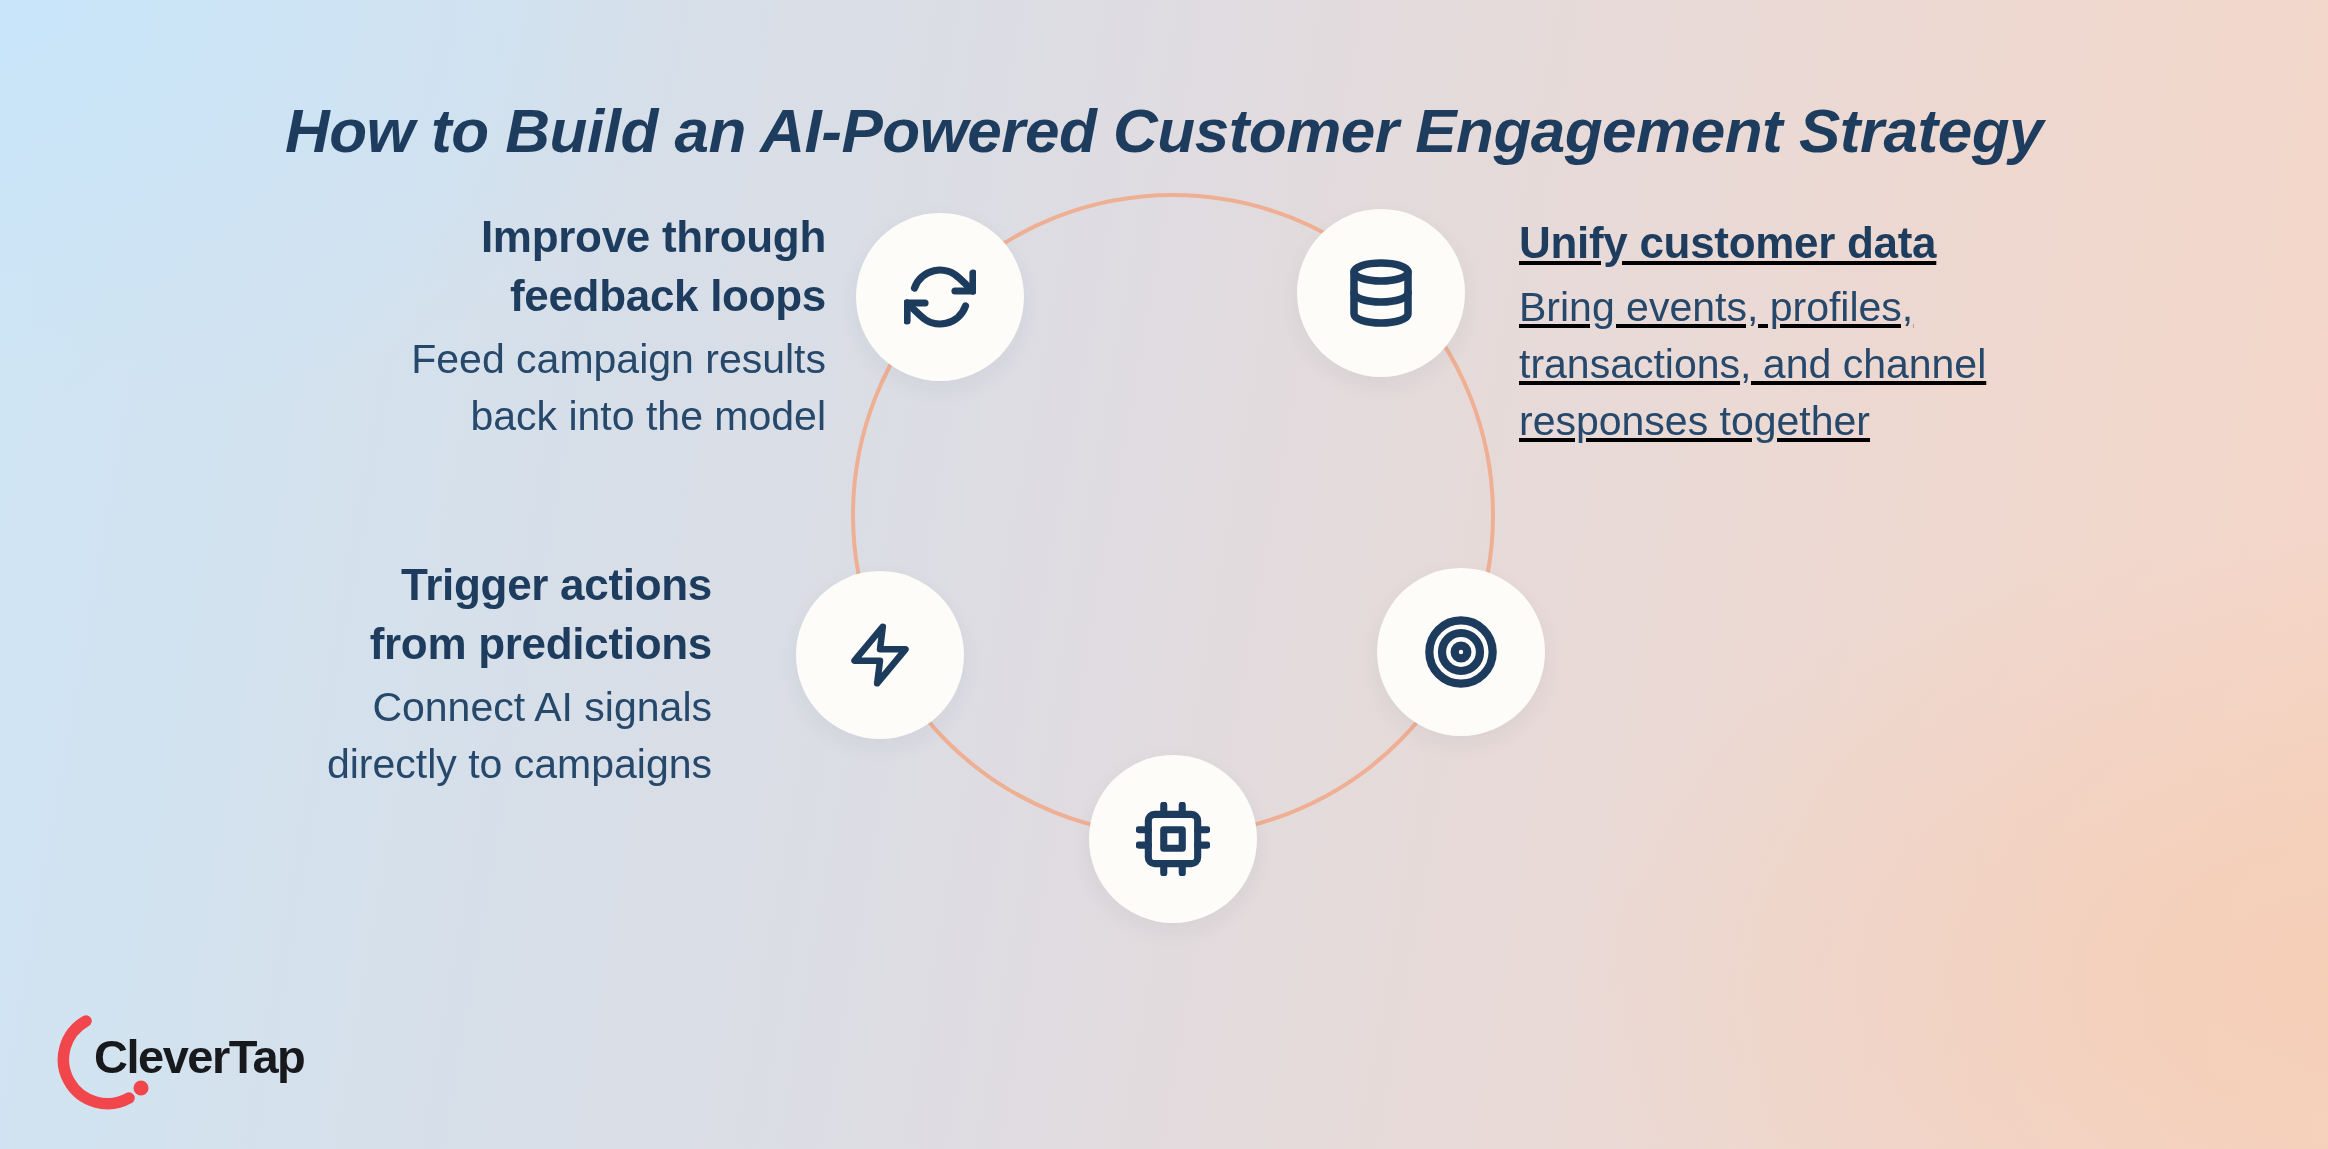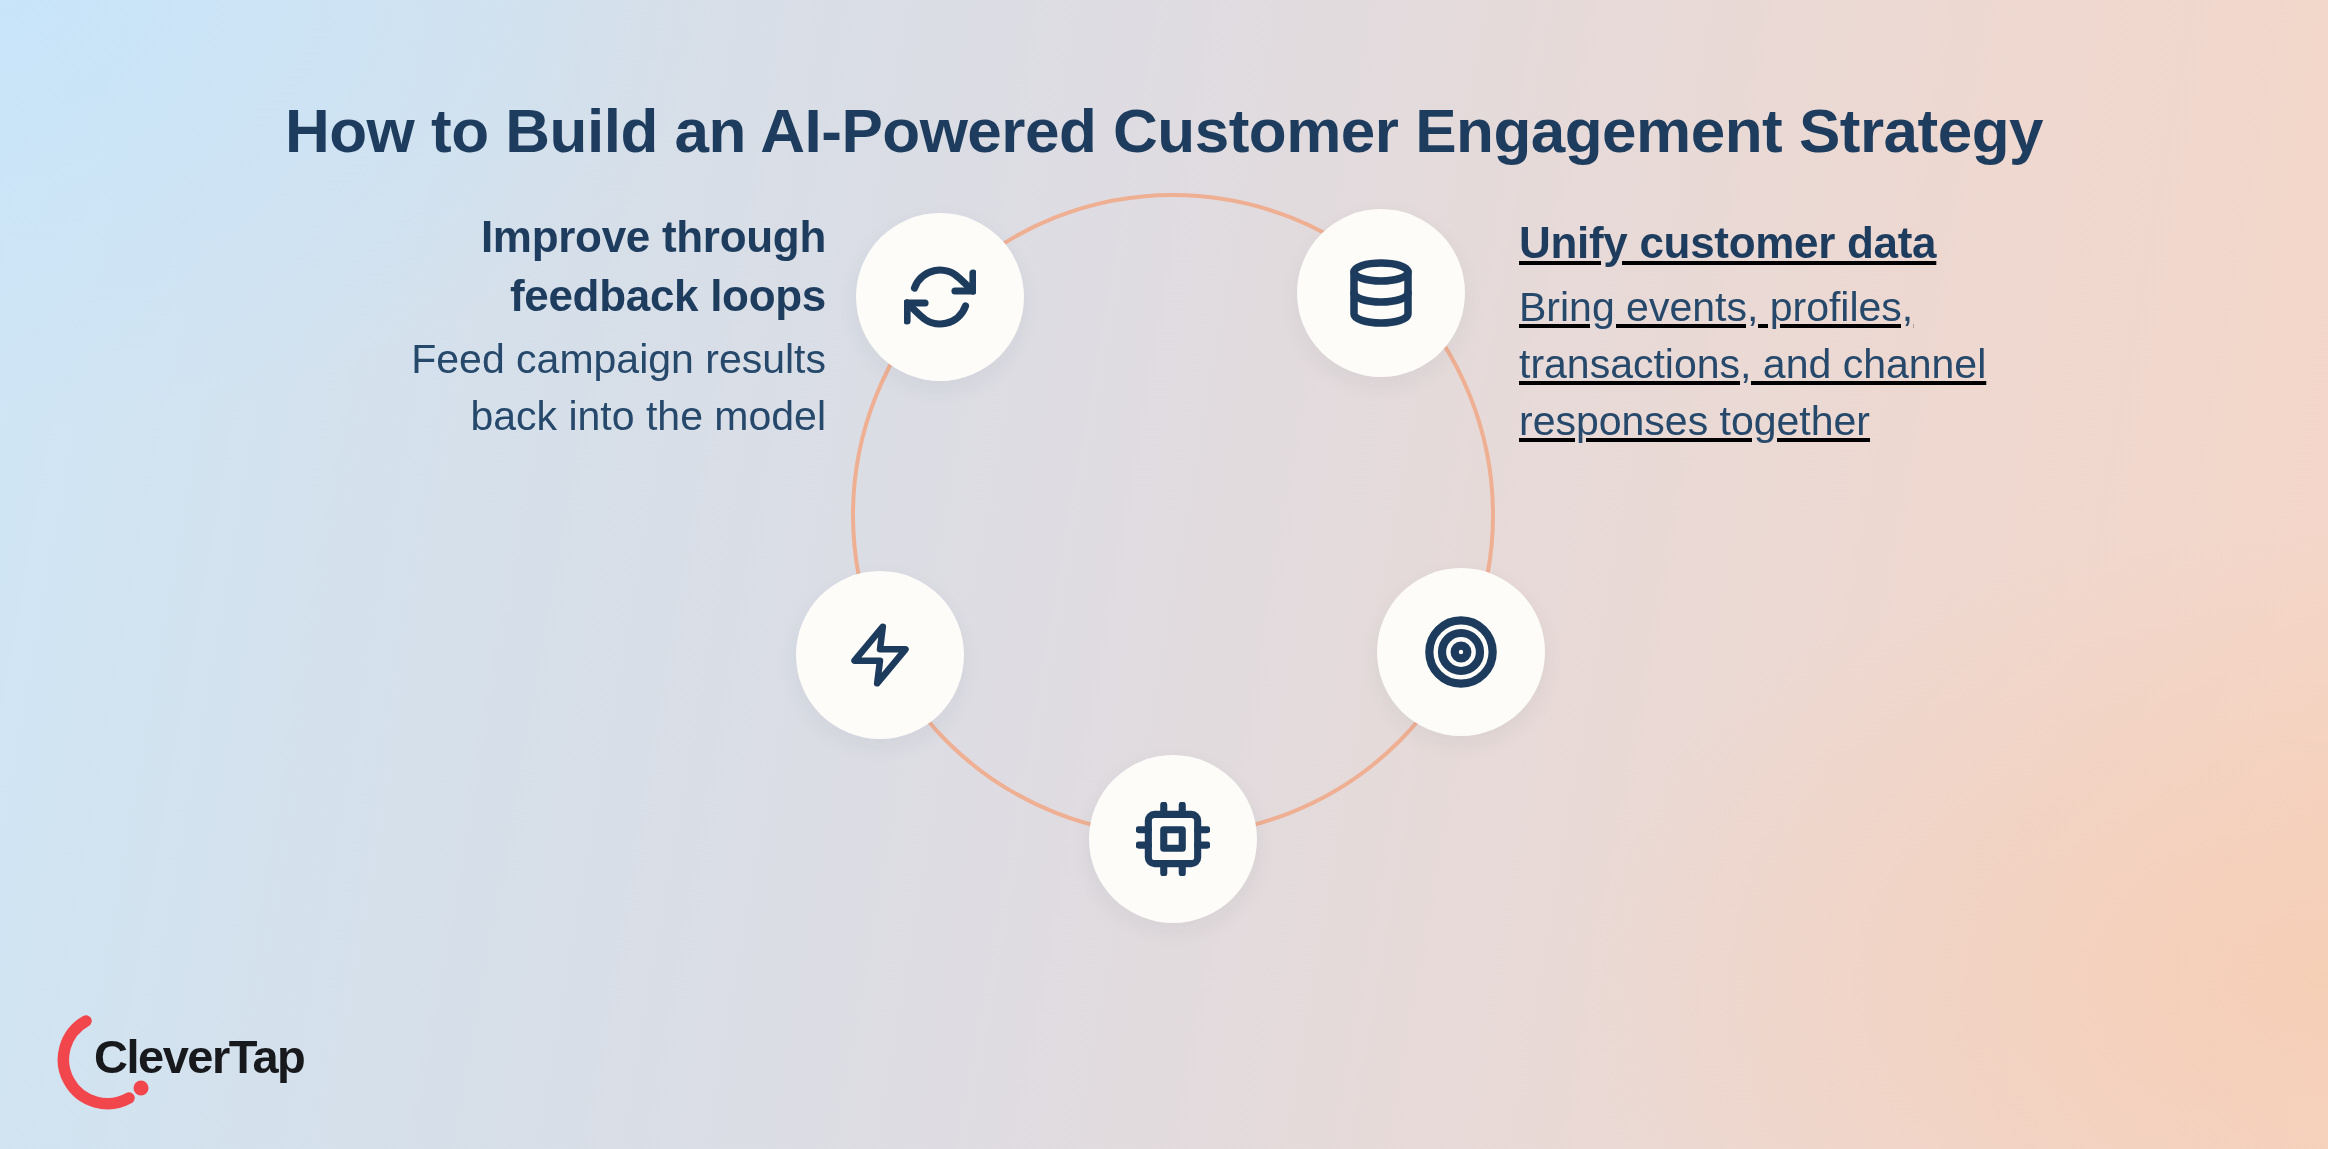--- a/index.html
+++ b/index.html
@@ -12,20 +12,21 @@
       radial-gradient(55% 65% at 100% 85%, rgba(247,200,168,.55) 0%, rgba(247,200,168,0) 60%),
       radial-gradient(50% 60% at 0% 0%, rgba(199,228,249,.85) 0%, rgba(199,228,249,0) 62%),
       linear-gradient(100deg, #cfe6f6 0%, #d6dfe9 25%, #dedce2 45%, #e6dad9 62%, #eed8d0 80%, #f5d6c7 100%);
   }
   .title{
     position:absolute;top:52px;left:0;right:0;
     text-align:center;
     font-size:62px;line-height:1.2;font-weight:700;
     color:var(--heading);
     letter-spacing:-0.5px;
+    font-style:italic;
   }
   .ring{
     position:absolute;left:851px;top:193px;
     width:644px;height:644px;border-radius:50%;
     border:4px solid var(--ring);
     box-sizing:border-box;
   }
   .circle{
     position:absolute;width:168px;height:168px;border-radius:50%;
     background:var(--circle_fill);
@@ -120,20 +121,26 @@
 back into the model</div>
   </div>
 
   <div class="step-text st-unify">
     <div class="heading">Unify customer data</div>
     <div class="body">Bring events, profiles,
 transactions, and channel
 responses together</div>
   </div>
 
+  <div class="step-text st-trigger">
+    <div class="heading">Trigger actions
+from predictions</div>
+    <div class="body">Connect AI signals
+directly to campaigns</div>
+  </div>
 
 
 
   <svg class="logo" width="310" height="115" viewBox="0 0 310 115">
     <path d="M36 17 A41 41 0 1 0 79 94" stroke="#f2464d" stroke-width="11.5" stroke-linecap="round" fill="none"></path>
     <circle cx="91" cy="84" r="7.5" fill="#f2464d"></circle>
     <text x="44" y="69">CleverTap</text>
   </svg>
 
 </div>

